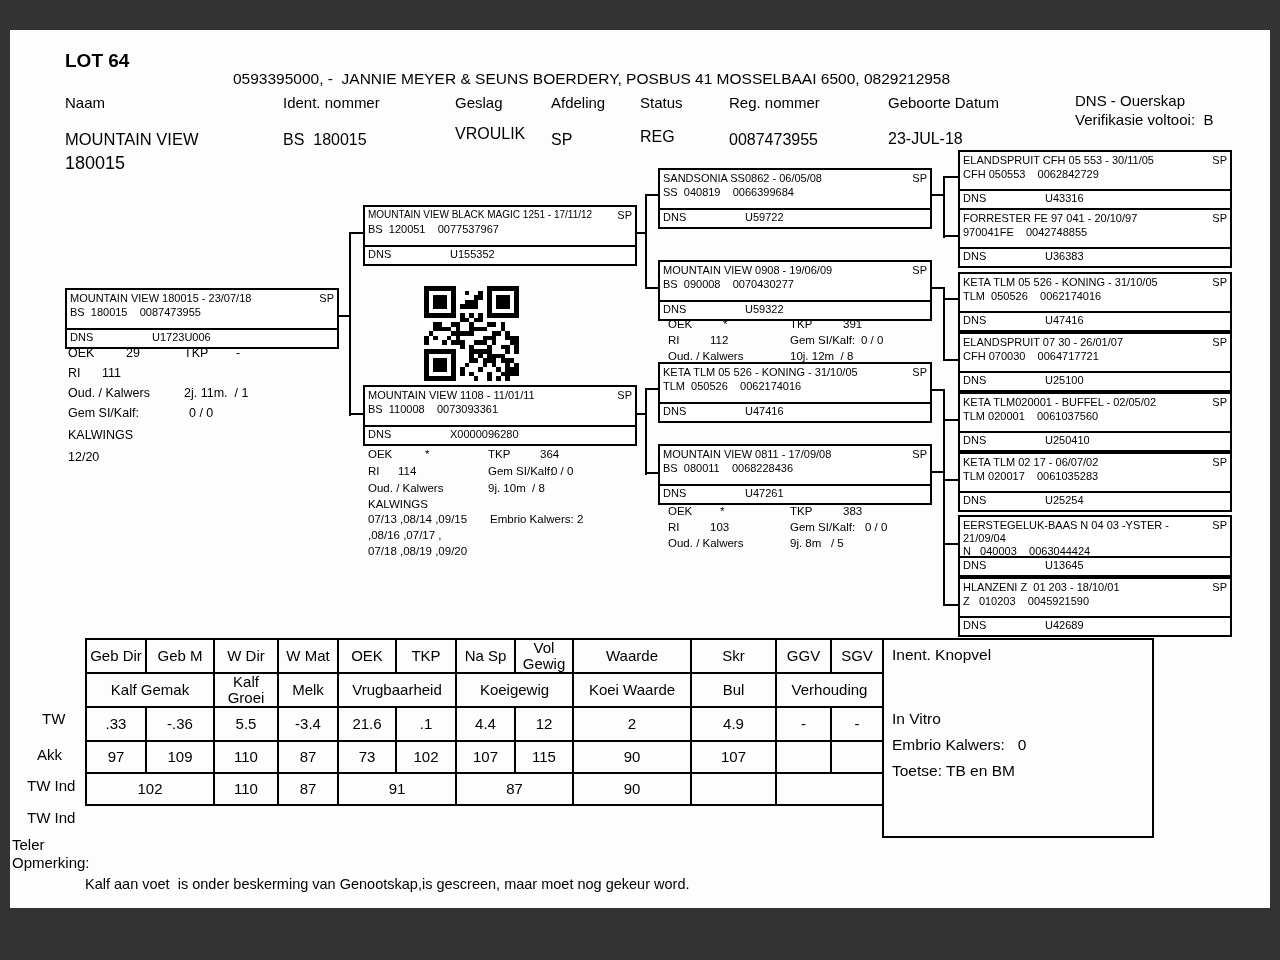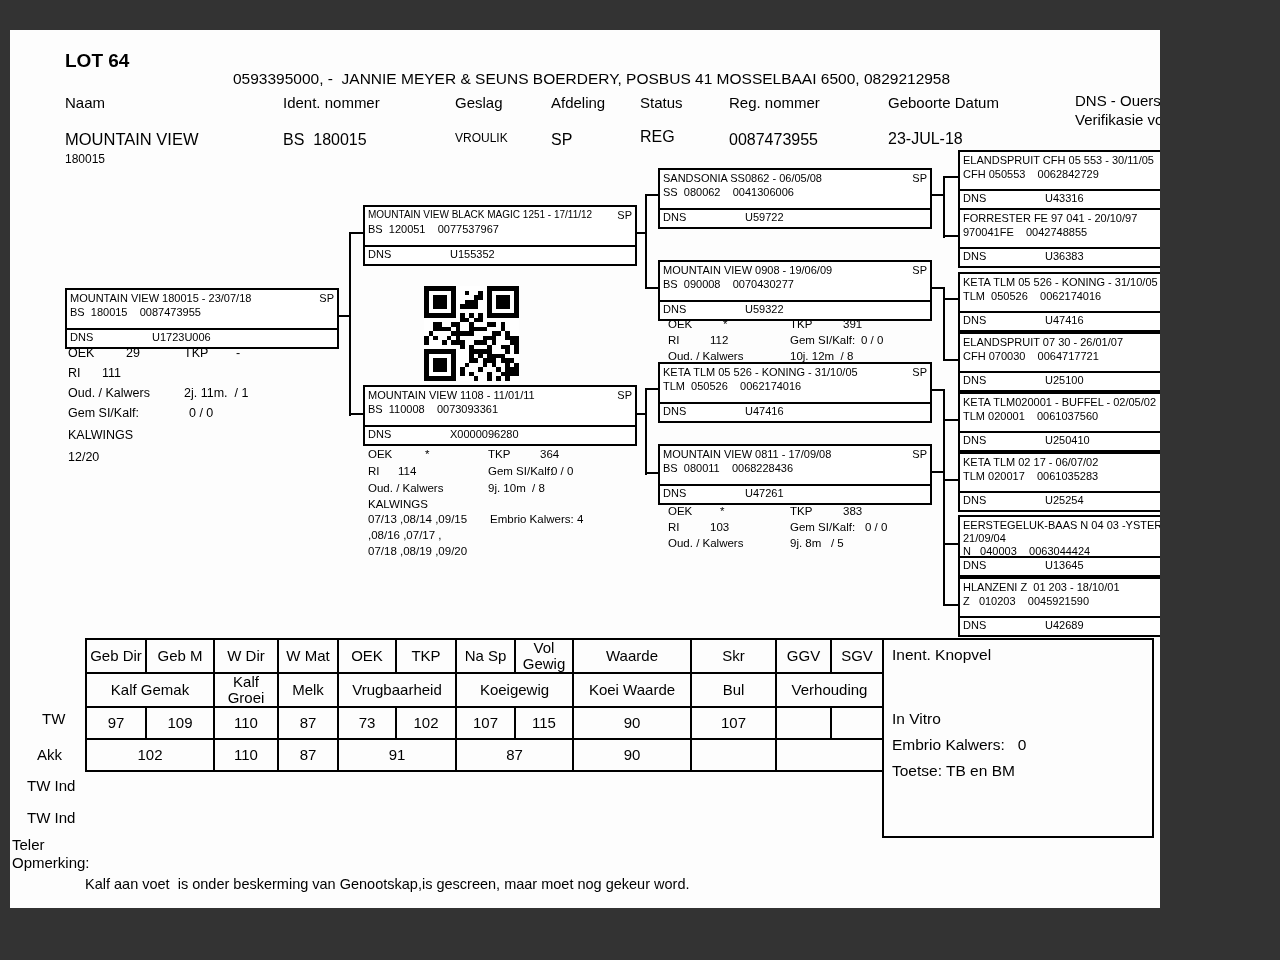--- a/index.html
+++ b/index.html
@@ -1,17 +1,17 @@
 <!DOCTYPE html>
 <html><head>
 <meta charset="utf-8">
 <style>
   html,body{margin:0;padding:0;}
   body{width:1280px;height:960px;background:#333;font-family:"Liberation Sans","DejaVu Sans",sans-serif;overflow:hidden;}
-  #page{position:relative;width:1160px;height:960px;overflow:hidden;color:#000;}
+  #page{position:relative;width:1280px;height:960px;overflow:hidden;color:#000;}
   .paper{position:absolute;left:10px;top:30px;width:1260px;height:878px;background:#fdfdfd;}
   .t{position:absolute;white-space:pre;font-size:15px;color:#000;line-height:1.15;}
   .b{font-weight:bold;}
   .pbox{position:absolute;border:2px solid #000;background:#fff;font-size:11px;line-height:12.5px;}
   .pbox .top{display:flex;justify-content:space-between;align-items:flex-start;padding:2px 3px 0 3px;}
   .pbox .title{white-space:pre-wrap;}
   .pbox .sp{margin-left:3px;}
   .pbox .id{padding:1px 3px 0 3px;white-space:pre;}
   .pbox .dns{position:absolute;left:0;right:0;bottom:0;border-top:2px solid #000;padding:1px 3px 2px 3px;height:14px;}
   .pbox .dns .v{position:absolute;left:85px;top:1px;white-space:pre;}
@@ -36,23 +36,23 @@
   <span class="t" style="left:283px;top:94px">Ident. nommer</span>
   <span class="t" style="left:455px;top:94px">Geslag</span>
   <span class="t" style="left:551px;top:94px">Afdeling</span>
   <span class="t" style="left:640px;top:94px">Status</span>
   <span class="t" style="left:729px;top:94px">Reg. nommer</span>
   <span class="t" style="left:888px;top:94px">Geboorte Datum</span>
   <span class="t" style="left:1075px;top:92px">DNS - Ouerskap</span>
   <span class="t" style="left:1075px;top:111px">Verifikasie voltooi:  B</span>
 
   <span class="t" style="left:65px;top:130px;font-size:16.5px">MOUNTAIN VIEW</span>
-  <span class="t" style="left:65px;top:153px;font-size:12px">180015</span>
+  <span class="t" style="left:65px;top:153px;font-size:18px">180015</span>
   <span class="t" style="left:283px;top:131px;font-size:16px">BS  180015</span>
-  <span class="t" style="left:455px;top:132px;font-size:12px">VROULIK</span>
+  <span class="t" style="left:455px;top:125px;font-size:16px">VROULIK</span>
   <span class="t" style="left:551px;top:131px;font-size:16px">SP</span>
   <span class="t" style="left:640px;top:128px;font-size:16px">REG</span>
   <span class="t" style="left:729px;top:131px;font-size:16px">0087473955</span>
   <span class="t" style="left:888px;top:130px;font-size:16px">23-JUL-18</span>
 
   <div id="connectors">
       <div class="ln" style="left: 335px; top: 315px; width: 16px; height: 2px;"></div>
       <div class="ln" style="left: 349px; top: 232px; width: 2px; height: 184px;"></div>
       <div class="ln" style="left: 351px; top: 232px; width: 13px; height: 2px;"></div>
       <div class="ln" style="left: 351px; top: 413px; width: 13px; height: 2px;"></div>
@@ -107,21 +107,21 @@
       </div>
     <div class="id">BS  110008    0073093361</div>
     <div class="dns"><span>DNS</span><span class="v">X0000096280</span></div>
   </div>
 
   <div class="pbox" style="left:658px;top:168px;width:270px;height:57px">
     <div class="top">
         <span class="title">SANDSONIA SS0862 - 06/05/08</span>
         <span class="sp">SP</span>
       </div>
-    <div class="id">SS  080062    0041306006</div>
+    <div class="id">SS  040819    0066399684</div>
     <div class="dns"><span>DNS</span><span class="v">U59722</span></div>
   </div>
 
   <div class="pbox" style="left:658px;top:260px;width:270px;height:57px">
     <div class="top">
         <span class="title">MOUNTAIN VIEW 0908 - 19/06/09</span>
         <span class="sp">SP</span>
       </div>
     <div class="id">BS  090008    0070430277</div>
     <div class="dns"><span>DNS</span><span class="v">U59322</span></div>
@@ -459,21 +459,21 @@
     <span style="left:123px;top:0">TKP</span>
     <span style="left:175px;top:0">364</span>
     <span style="left:3px;top:17px">RI</span>
     <span style="left:33px;top:17px">114</span>
     <span style="left:123px;top:17px">Gem SI/Kalf:</span>
     <span style="left:186px;top:17px">0 / 0</span>
     <span style="left:3px;top:34px">Oud. / Kalwers</span>
     <span style="left:123px;top:34px">9j. 10m  / 8</span>
     <span style="left:3px;top:50px">KALWINGS</span>
     <span style="left:3px;top:65px">07/13 ,08/14 ,09/15</span>
-    <span style="left:125px;top:65px">Embrio Kalwers: 4</span>
+    <span style="left:125px;top:65px">Embrio Kalwers: 2</span>
     <span style="left:3px;top:81px">,08/16 ,07/17 ,</span>
     <span style="left:3px;top:97px">07/18 ,08/19 ,09/20</span>
   </div>
 
   <div class="stats" style="left:665px;top:318px;width:265px;height:50px;font-size:11.5px">
     <span style="left:3px;top:0">OEK</span>
     <span style="left:58px;top:0">*</span>
     <span style="left:125px;top:0">TKP</span>
     <span style="left:178px;top:0">391</span>
     <span style="left:3px;top:16px">RI</span>
@@ -535,20 +535,34 @@
     <tr style="height:32px">
       <td colspan="2">Kalf Gemak</td>
       <td>Kalf Groei</td>
       <td>Melk</td>
       <td colspan="2">Vrugbaarheid</td>
       <td colspan="2">Koeigewig</td>
       <td>Koei Waarde</td>
       <td>Bul</td>
       <td colspan="2">Verhouding</td>
     </tr>
+    <tr style="height:34px">
+      <td>.33</td>
+      <td>-.36</td>
+      <td>5.5</td>
+      <td>-3.4</td>
+      <td>21.6</td>
+      <td>.1</td>
+      <td>4.4</td>
+      <td>12</td>
+      <td>2</td>
+      <td>4.9</td>
+      <td>-</td>
+      <td>-</td>
+    </tr>
     <tr style="height:32px">
       <td>97</td>
       <td>109</td>
       <td>110</td>
       <td>87</td>
       <td>73</td>
       <td>102</td>
       <td>107</td>
       <td>115</td>
       <td>90</td>

